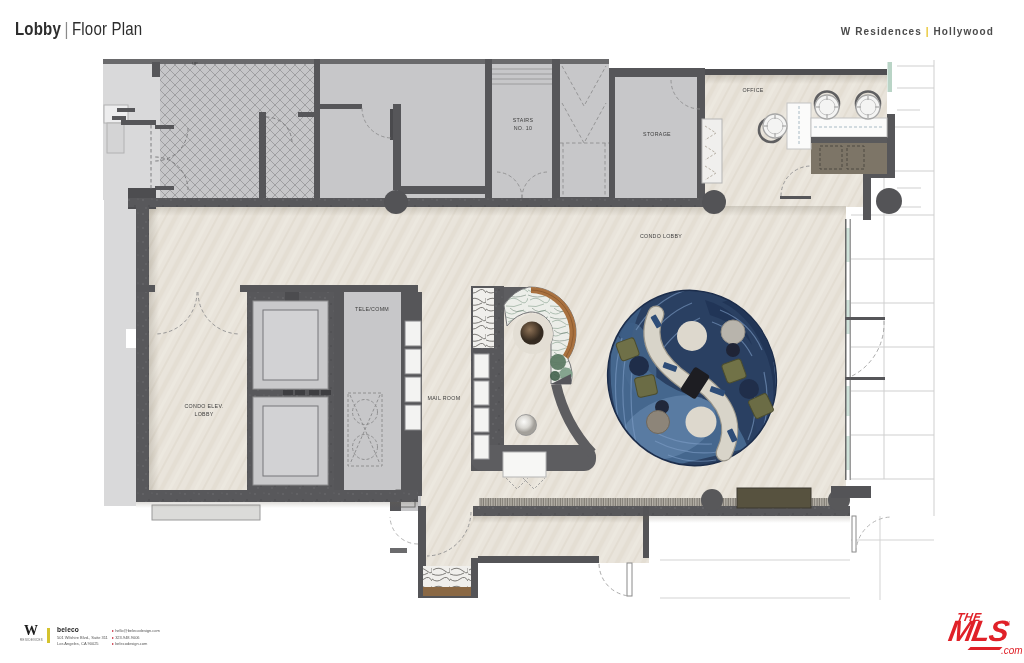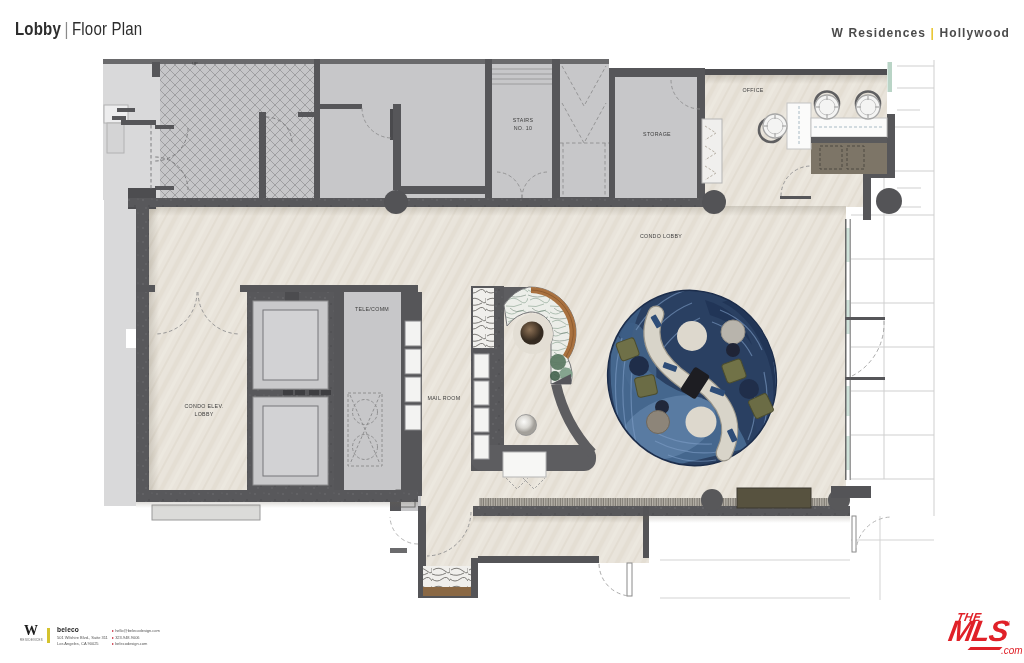--- a/index.html
+++ b/index.html
@@ -1,20 +1,20 @@
 <!DOCTYPE html>
 <html><head>
 <meta charset="utf-8">
 <style>
   html,body{margin:0;padding:0;background:#fff;}
   body{width:1024px;height:663px;position:relative;overflow:hidden;font-family:"Liberation Sans",sans-serif;}
   .hdr-title{position:absolute;left:15px;top:19px;font-size:17.5px;color:#2d2d2d;transform:scaleX(.86);transform-origin:left top;white-space:nowrap;letter-spacing:.2px;}
   .hdr-title b{font-weight:bold;}
   .hdr-title .bar{color:#8a8a8a;font-weight:300;padding:0 4px;}
-  .hdr-right{position:absolute;right:14px;top:26px;font-size:12px;font-weight:bold;color:#4b4b4b;letter-spacing:1.1px;}
+  .hdr-right{position:absolute;right:30px;top:26px;font-size:10px;font-weight:bold;color:#4b4b4b;letter-spacing:1.1px;}
   .lbl{font-family:"Liberation Sans",sans-serif;font-size:5.3px;fill:#3c3c3c;letter-spacing:.3px;text-anchor:middle;}
 </style>
 </head>
 <body>
 
 <div class="hdr-title"><b>Lobby</b><span class="bar">|</span>Floor Plan</div>
 
 <div class="hdr-right">W Residences <span style="color:#e8c52f">|</span> Hollywood</div>
 <svg width="1024" height="663" viewBox="0 0 1024 663" style="position:absolute;left:0;top:0" xmlns="http://www.w3.org/2000/svg">
 <defs>

